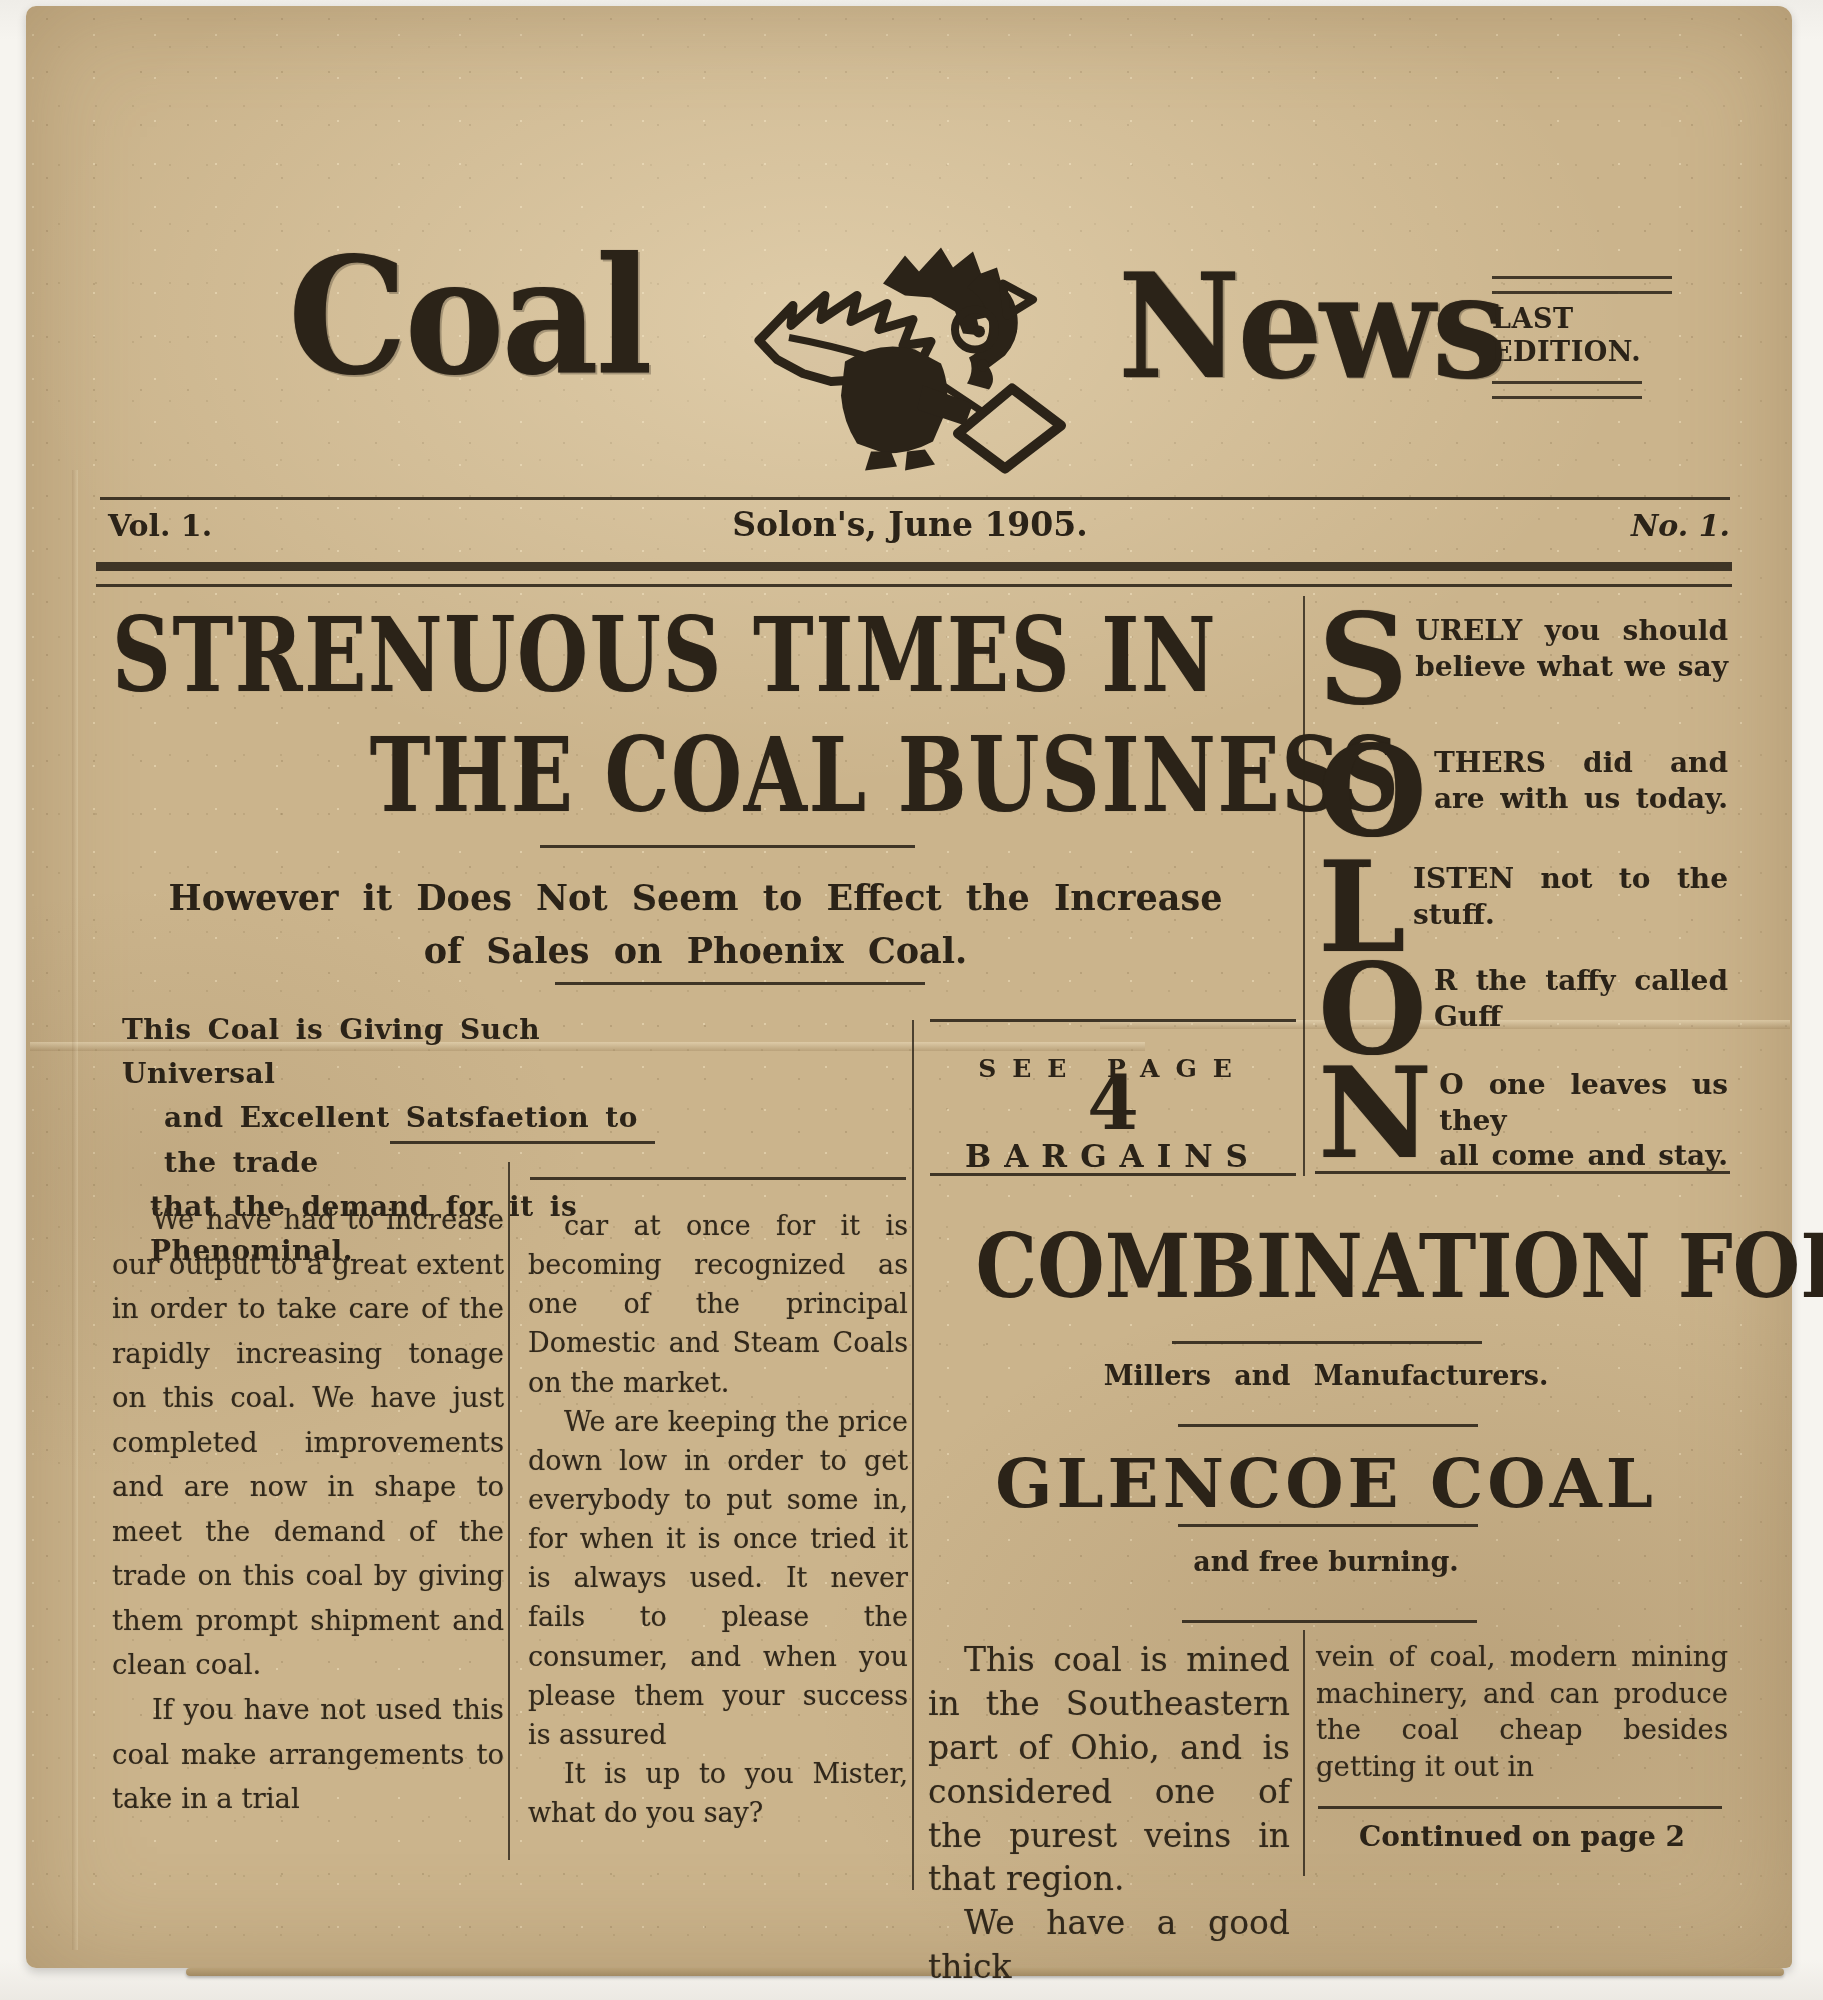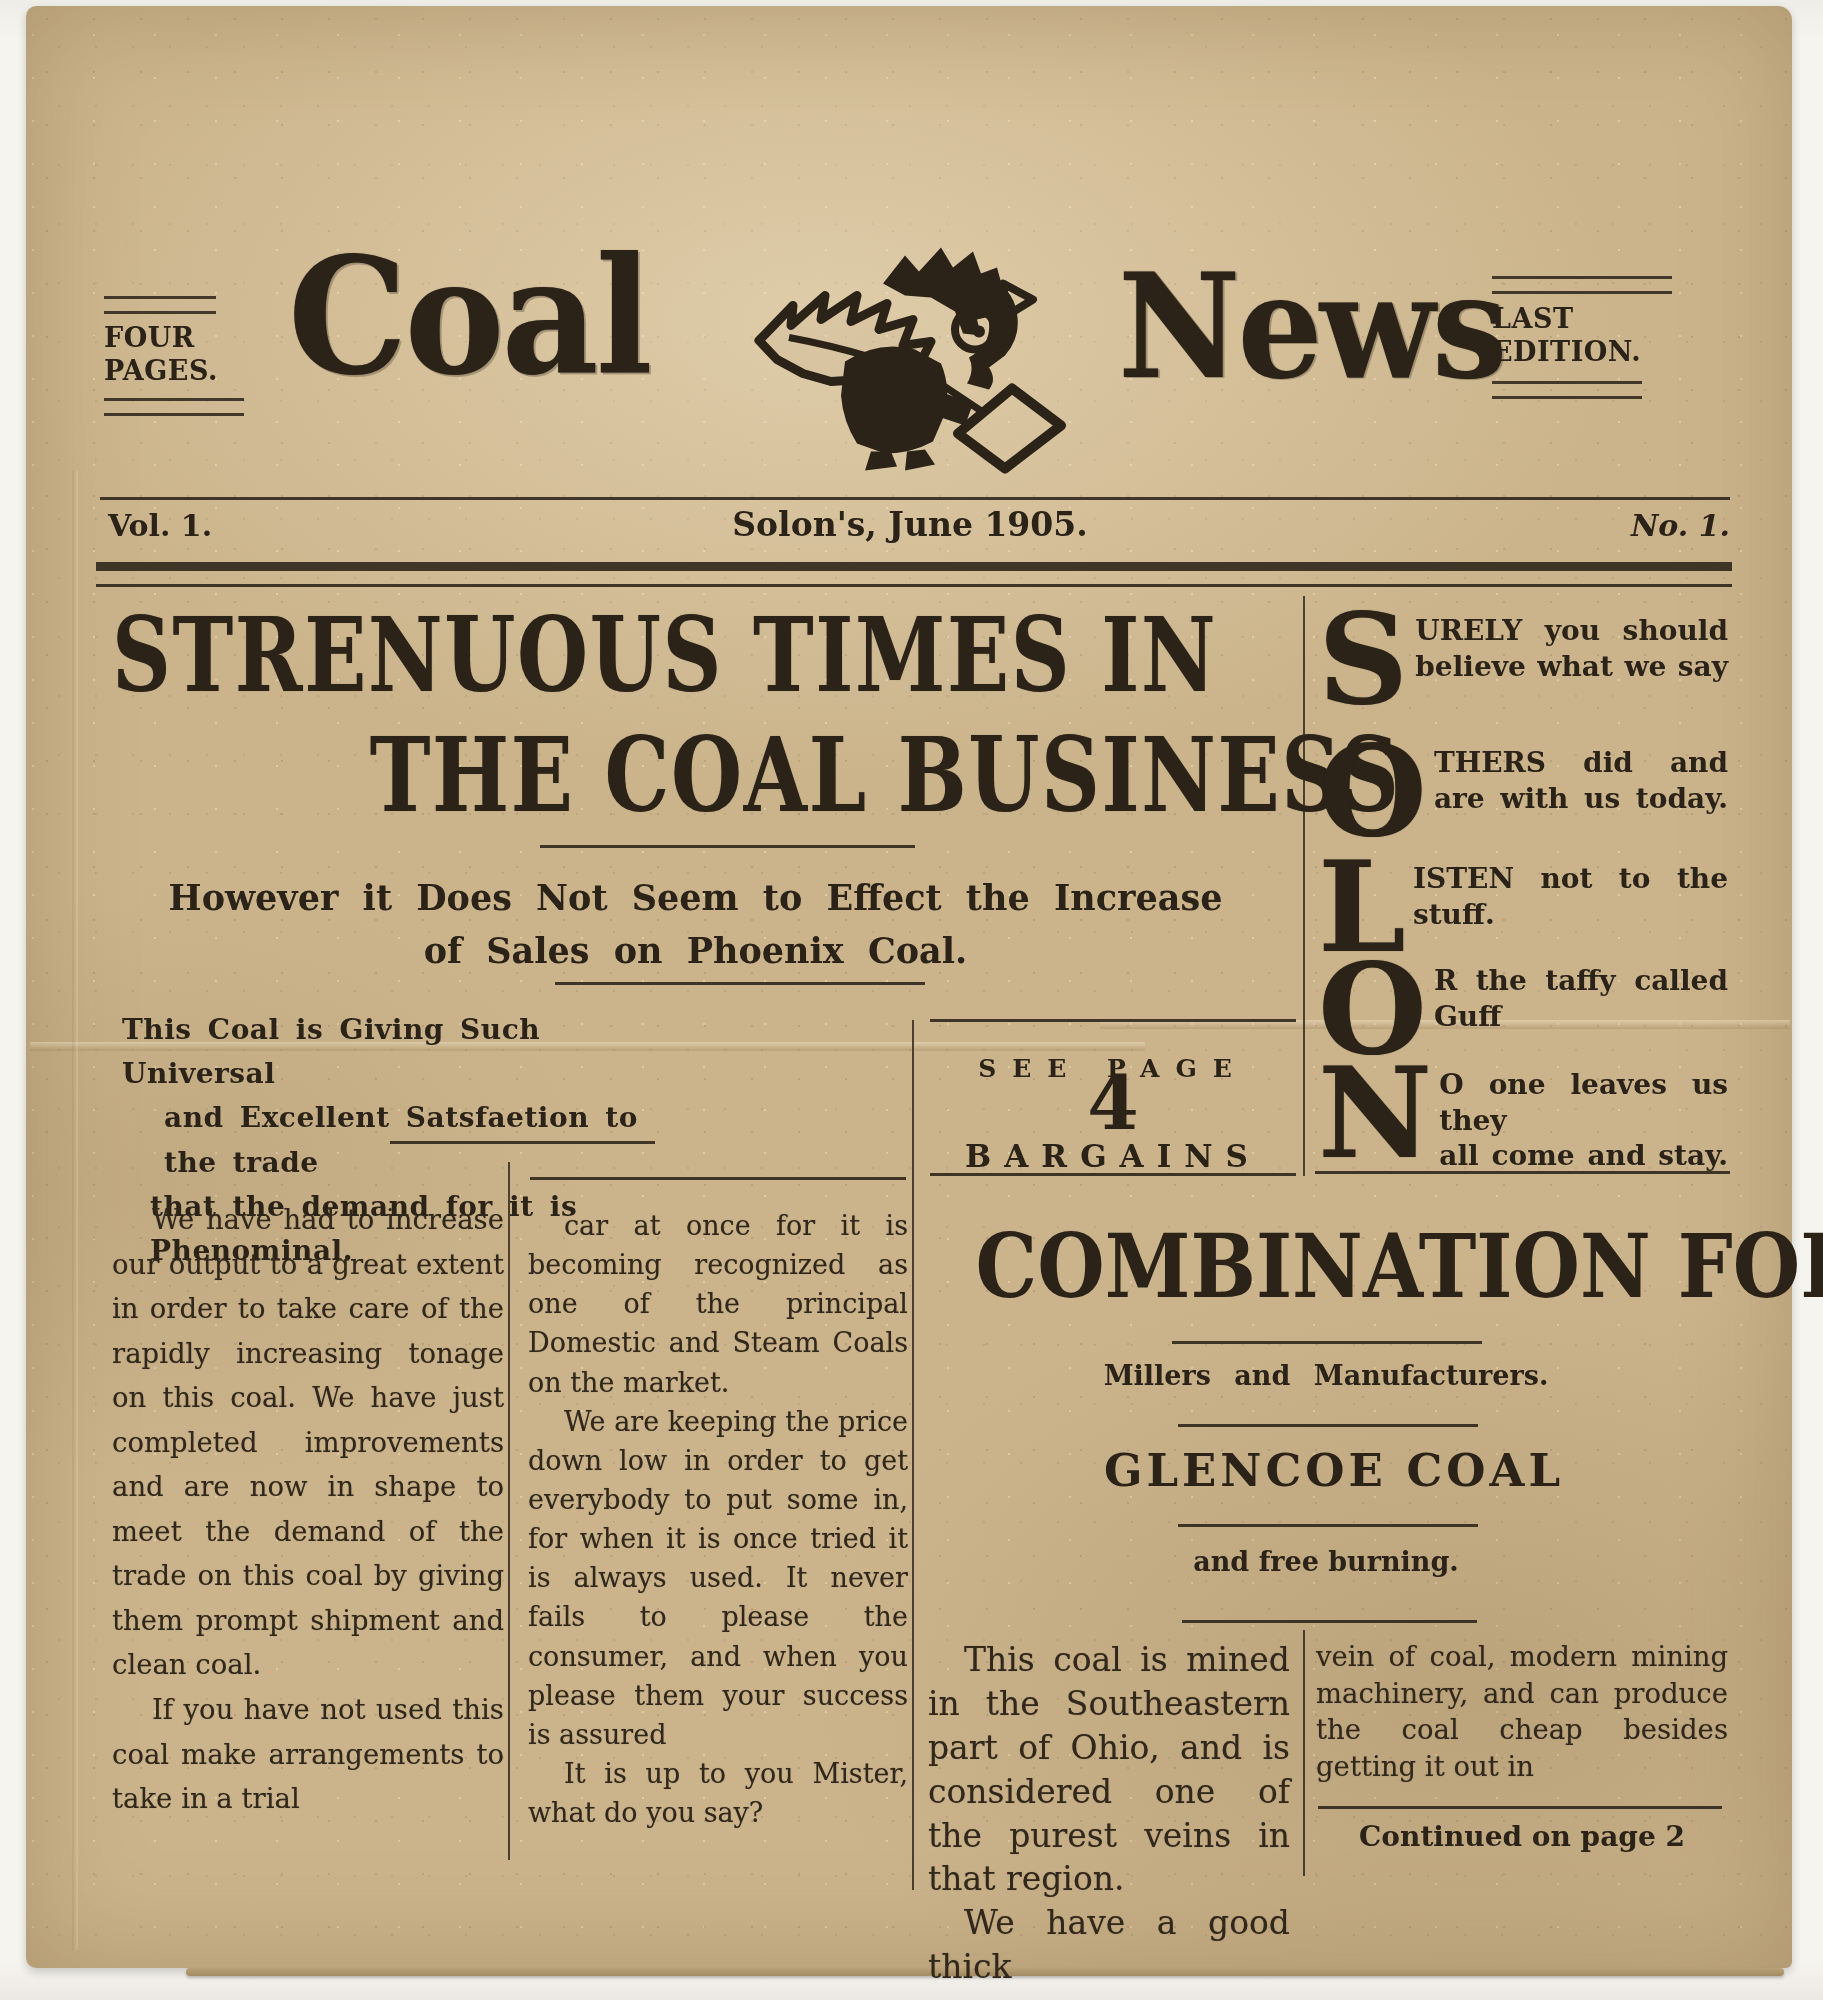--- a/index.html
+++ b/index.html
@@ -75,28 +75,20 @@
 </head>
 <body>
 
 <div class="stage">
   <div class="paper"></div>
 
   <div class="crease-h" style="left:30px;top:1042px;width:1115px;"></div>
   <div class="crease-h" style="left:1100px;top:1020px;width:690px;"></div>
   <div class="crease-v" style="left:72px;top:470px;height:1480px;"></div>
 
-  <div class="abs ink" style="left:104px;top:296px;width:122px;">
-    <div class="dbl-rule" style="width:112px;"></div>
-    <div class="badge" style="margin-top:8px;">
-      <div>FOUR</div>
-      <div>PAGES.</div>
-    </div>
-    <div class="dbl-rule" style="width:140px;margin-top:10px;"></div>
-  </div>
 
   <div class="abs ink" style="left:288px;top:236px;font-size:150px;">
     <span class="blackletter">Coal</span>
   </div>
 
   <div class="abs" style="left:745px;top:236px;width:325px;height:238px;">
     <svg viewBox="0 0 325 235" width="325" height="238">
       <g fill="none" stroke="#2b2318" stroke-width="9" stroke-linejoin="round">
         <path d="M14 103 L48 68 L46 88 L80 58 L76 82 L112 58 L106 84 L142 66 L134 92 L168 82 L158 108 L186 104 L175 126 L150 134 L118 142 L86 144 L58 136 L32 122 Z" fill="rgba(60,45,25,0.03)"></path>
         <path d="M44 100 Q130 116 195 146 L240 176" stroke-width="7"></path>
@@ -217,21 +209,21 @@
         <span class="l2" style="display:block;">all come and stay.</span>
       </span>
   </div>
 
   <div class="abs ink center" style="left:915px;top:1222px;width:822px;font-size:88px;font-weight:bold;line-height:1;white-space:nowrap;">
     <span class="squeeze-c">COMBINATION FOR</span>
   </div>
   <div class="rule" style="left:1172px;top:1341px;width:310px;height:3px;"></div>
   <div class="abs ink center" style="left:915px;top:1360px;width:822px;font-size:27px;font-weight:bold;word-spacing:14px;">Millers and Manufacturers.</div>
   <div class="rule" style="left:1178px;top:1424px;width:300px;height:3px;"></div>
-  <div class="abs ink center" style="left:915px;top:1444px;width:822px;font-size:45px;font-weight:bold;letter-spacing:4px;padding-left:8px;">GLENCOE COAL</div>
+  <div class="abs ink center" style="left:915px;top:1444px;width:822px;font-size:67px;font-weight:bold;letter-spacing:4px;">GLENCOE COAL</div>
   <div class="rule" style="left:1178px;top:1524px;width:300px;height:3px;"></div>
   <div class="abs ink center" style="left:920px;top:1544px;width:812px;font-size:27px;font-weight:bold;line-height:1.3;">
     <div>and free burning.</div>
   </div>
   <div class="rule" style="left:1182px;top:1620px;width:295px;height:3px;"></div>
 
   <div class="abs soft-ink bodytext" style="left:928px;top:1638px;width:362px;font-size:33px;line-height:1.33;">
     <p style="text-indent:36px;">This coal is mined in the Southeastern part of Ohio, and is considered one of the purest veins in that region.</p>
     <p style="text-indent:36px;">We have a good thick</p>
   </div>

